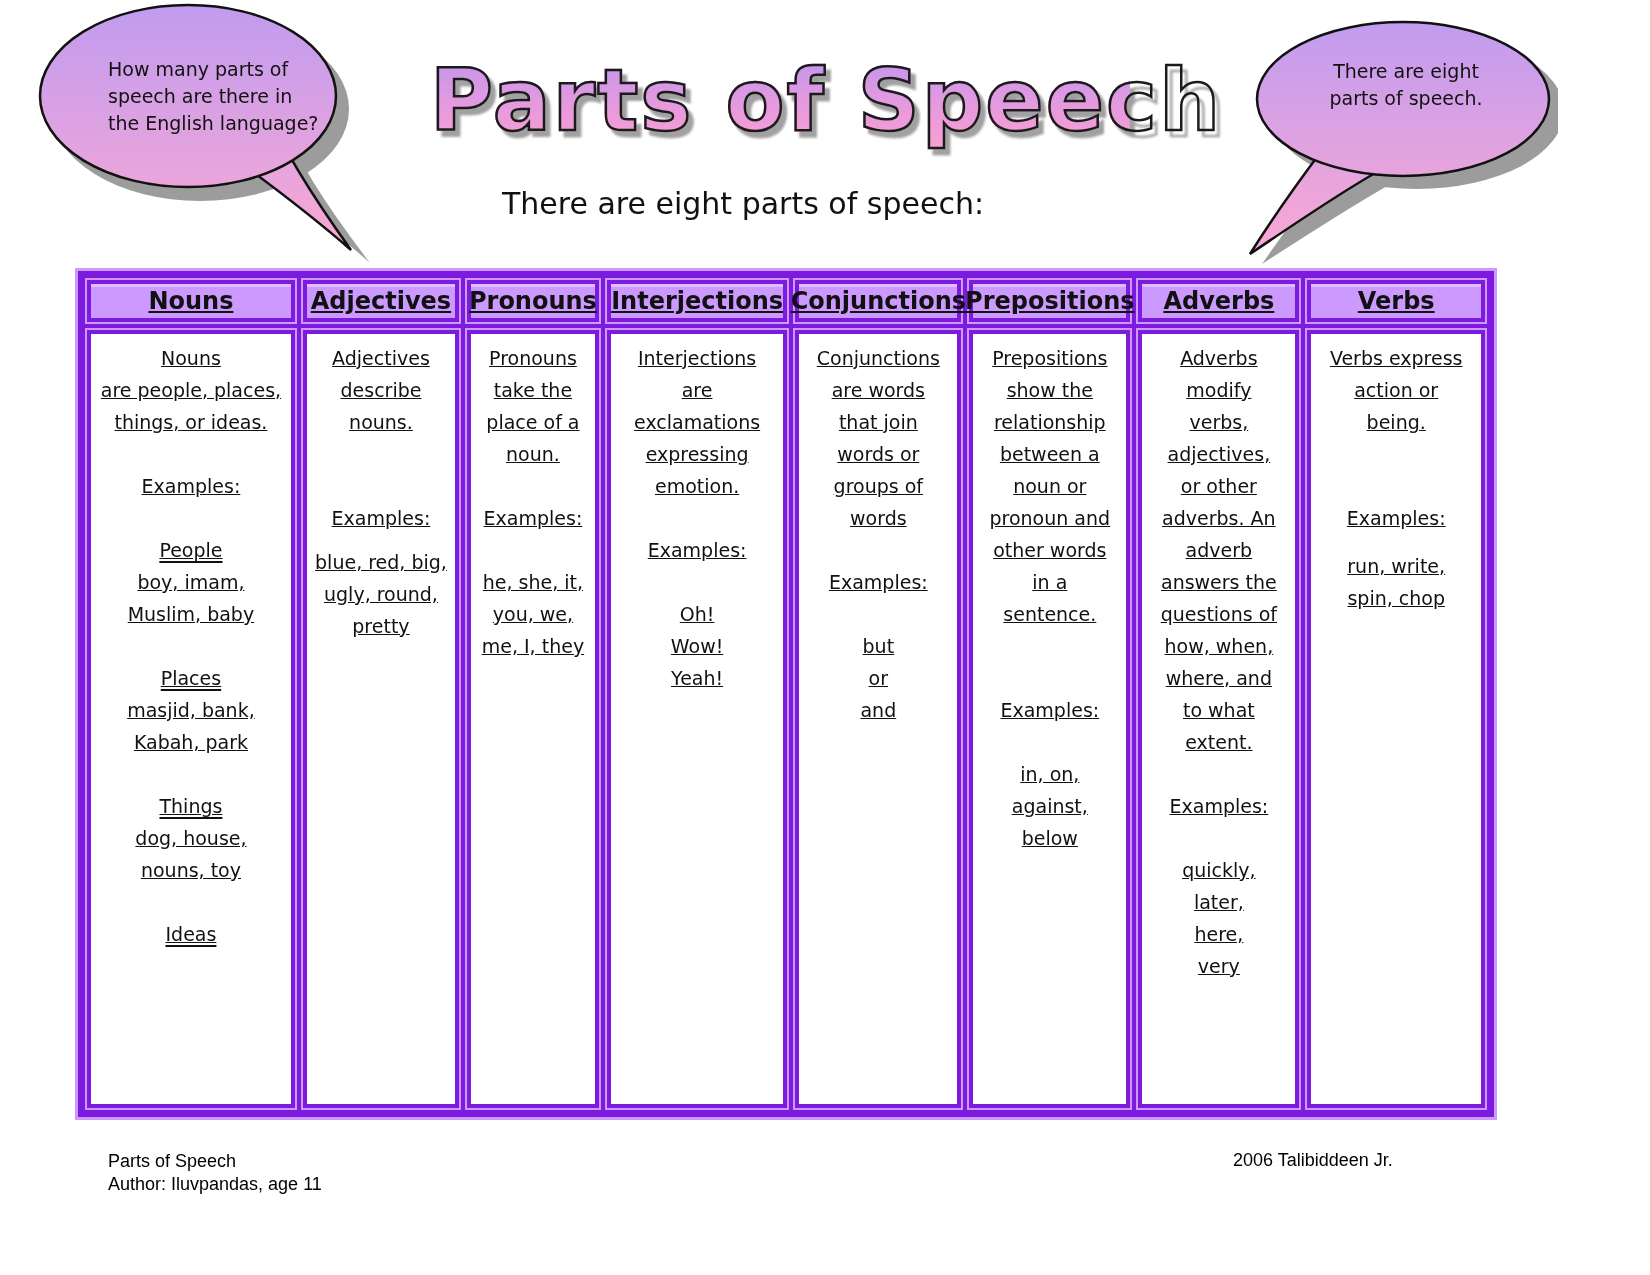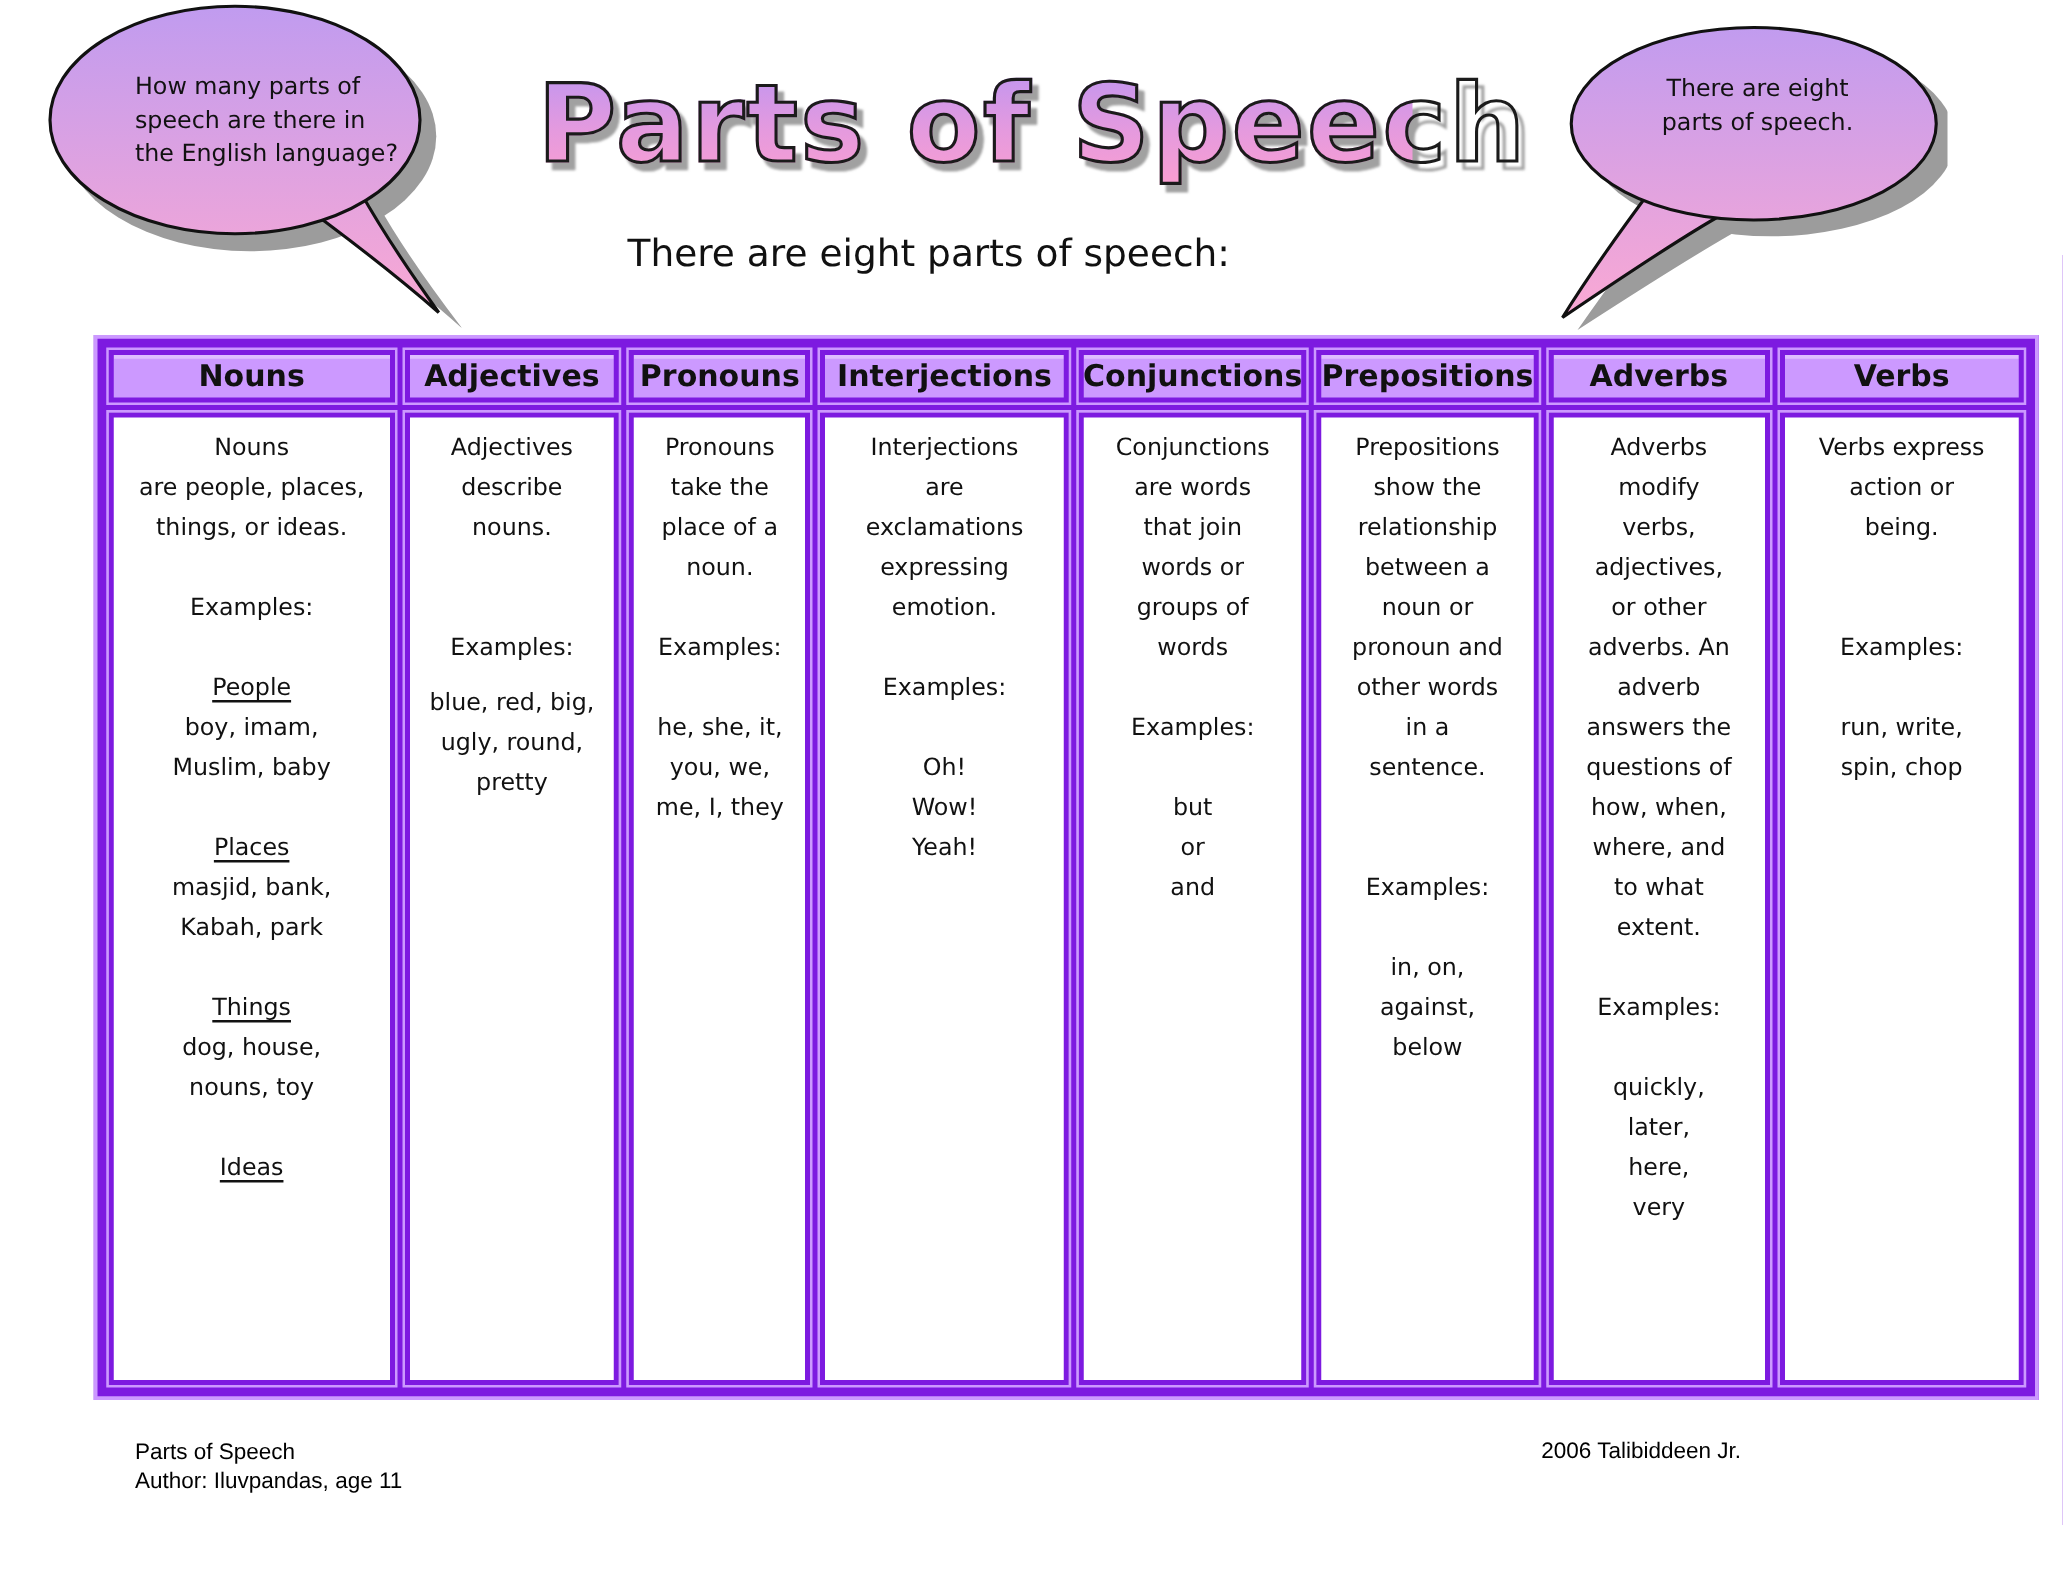--- a/index.html
+++ b/index.html
@@ -32,23 +32,23 @@
     color:transparent; -webkit-text-stroke:2.5px #1b1b1b;
     filter:drop-shadow(5px 6px 1px rgba(145,145,145,0.85));
     white-space:nowrap;
   }
   .subtitle{
     position:absolute; left:502px; top:186px; width:600px; text-align:left;
     font-size:30px; font-weight:500;
   }
   
   .table-frame{
-    position:absolute; left:75px; top:268px; width:1556px; height:852px;
+    position:absolute; left:75px; top:268px; width:1422px; height:852px;
     background:var(--dkp); border:3px solid var(--ltp);
-    padding:9px; display:flex; gap:8px;
+    padding:9px; display:flex; gap:8px;text-decoration:underline;
   }
   .col{ display:flex; flex-direction:column; gap:8px; min-width:0; }
   .col-header{
     height:42px; flex:0 0 42px;
     background:var(--ltp);
     border:4px solid var(--dkp);
     box-shadow:0 0 0 2px var(--ltp), inset 0 3px 0 rgba(255,255,255,0.35);
     display:flex; align-items:center; justify-content:center;
     font-size:24px; font-weight:bold;
   }
@@ -231,21 +231,21 @@
 very</p>
       </div>
     </div>
     <div class="col" style="flex: 182 182 0%;">
       <div class="col-header">Verbs</div>
       <div class="col-body">
         <p class="blk" style="margin-top: 0px;">Verbs express
 action or
 being.</p>
         <p class="blk" style="margin-top: 64px;">Examples:</p>
-        <p class="blk" style="margin-top: 32px;">run, write,
+        <p class="blk" style="margin-top: 16px;">run, write,
 spin, chop</p>
       </div>
     </div>
   </div>
 
 <div class="footer-left">
   <div>Parts of Speech</div>
   <div>Author: Iluvpandas, age 11</div>
 </div>
 <div class="footer-right">2006 Talibiddeen Jr.</div>

